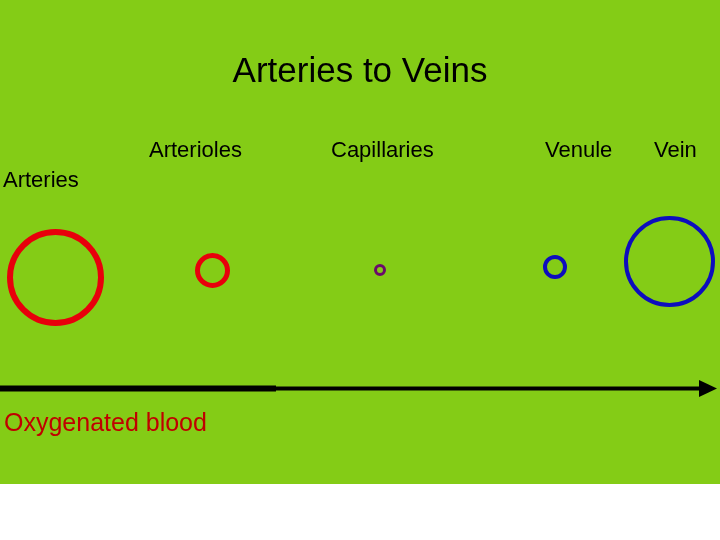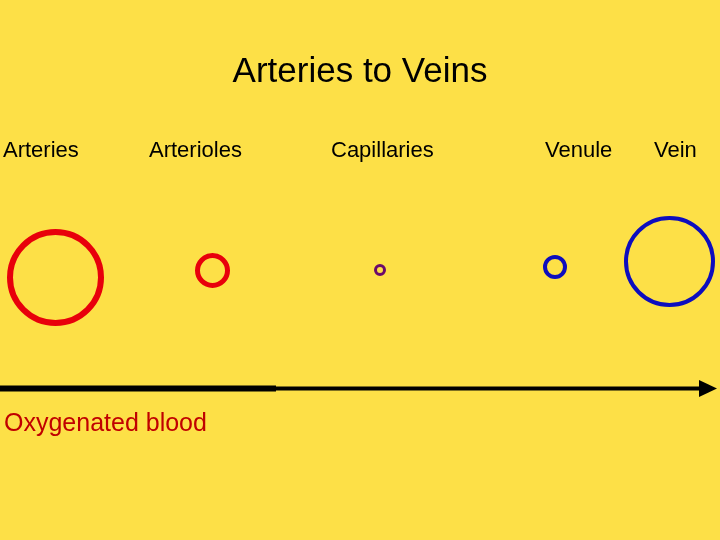--- a/index.html
+++ b/index.html
@@ -9,22 +9,22 @@
   body {
     width: 720px;
     height: 540px;
     background: #ffffff;
     font-family: "Liberation Sans", sans-serif;
     overflow: hidden;
   }
   #slide {
     position: relative;
     width: 720px;
-    height: 540px;
-    background: #fde047;
+    height: 484px;
+    background: #84cc16;
   }
 
   
   #title {
     position: absolute;
     left: 0;
     top: 48px;
     width: 720px;
     text-align: center;
     font-size: 35px;
@@ -37,21 +37,21 @@
 
   
   .stage-label {
     position: absolute;
     font-size: 22px;
     line-height: 28px;
     color: #000000;
     white-space: nowrap;
     top: 136px;
   }
-  .stage-label.l0 { left: 3px; }
+  .stage-label.l0 { left: 3px; margin-top: 30px; }
   .stage-label.l1 { left: 149px; }
   .stage-label.l2 { left: 331px; }
   .stage-label.l3 { left: 509px; margin-left: 36px; }
   .stage-label.l4 { left: 654px; }
 
   
   .vessel {
     position: absolute;
     border-style: solid;
     border-radius: 50%;

